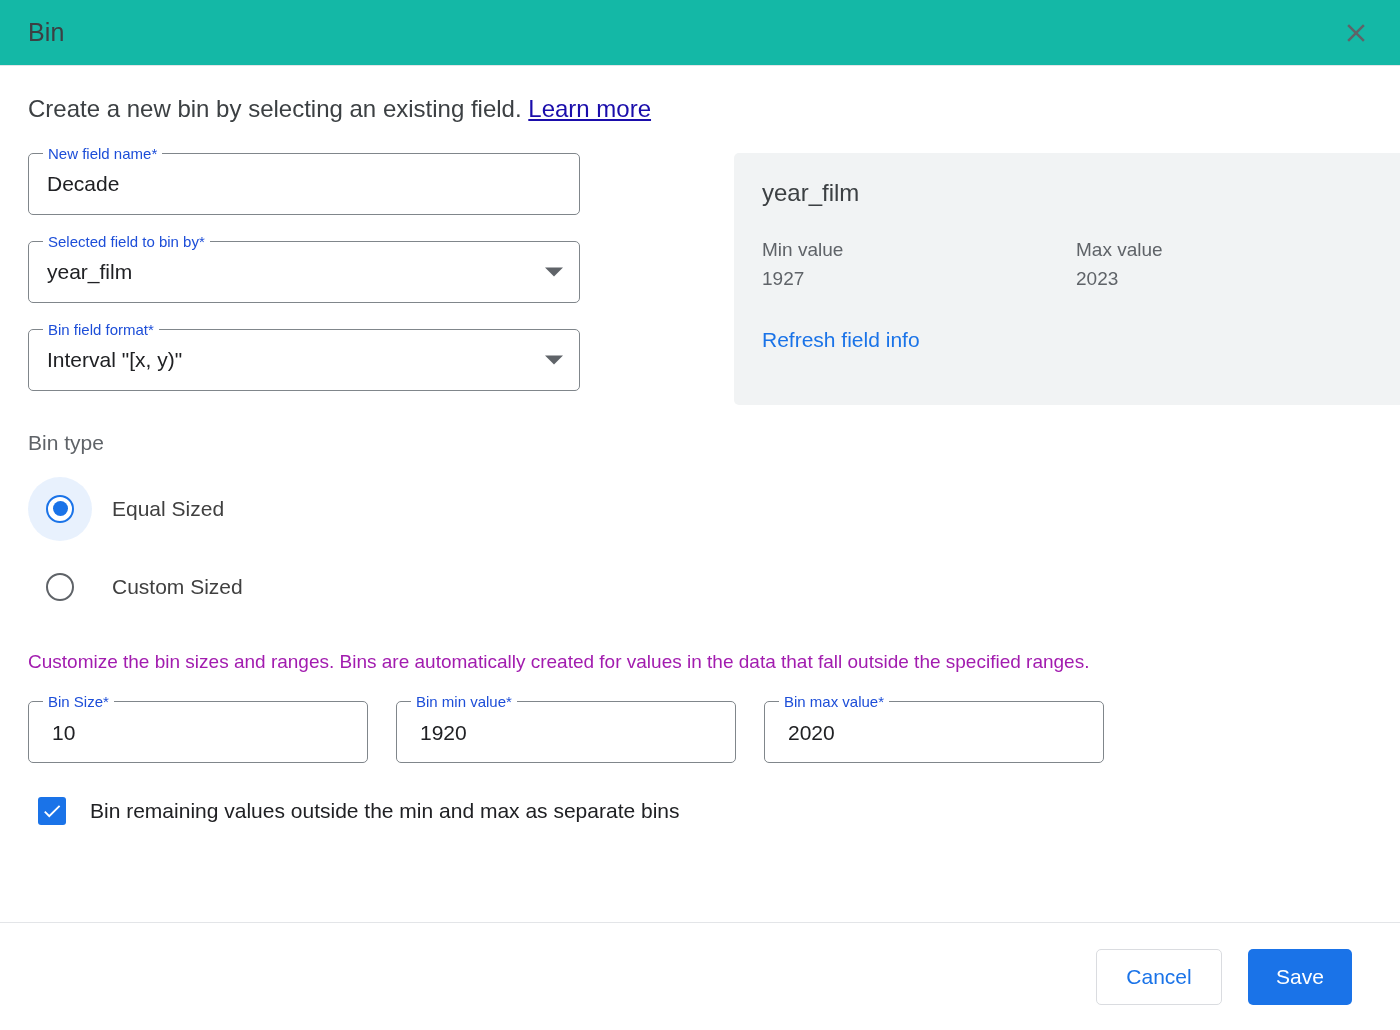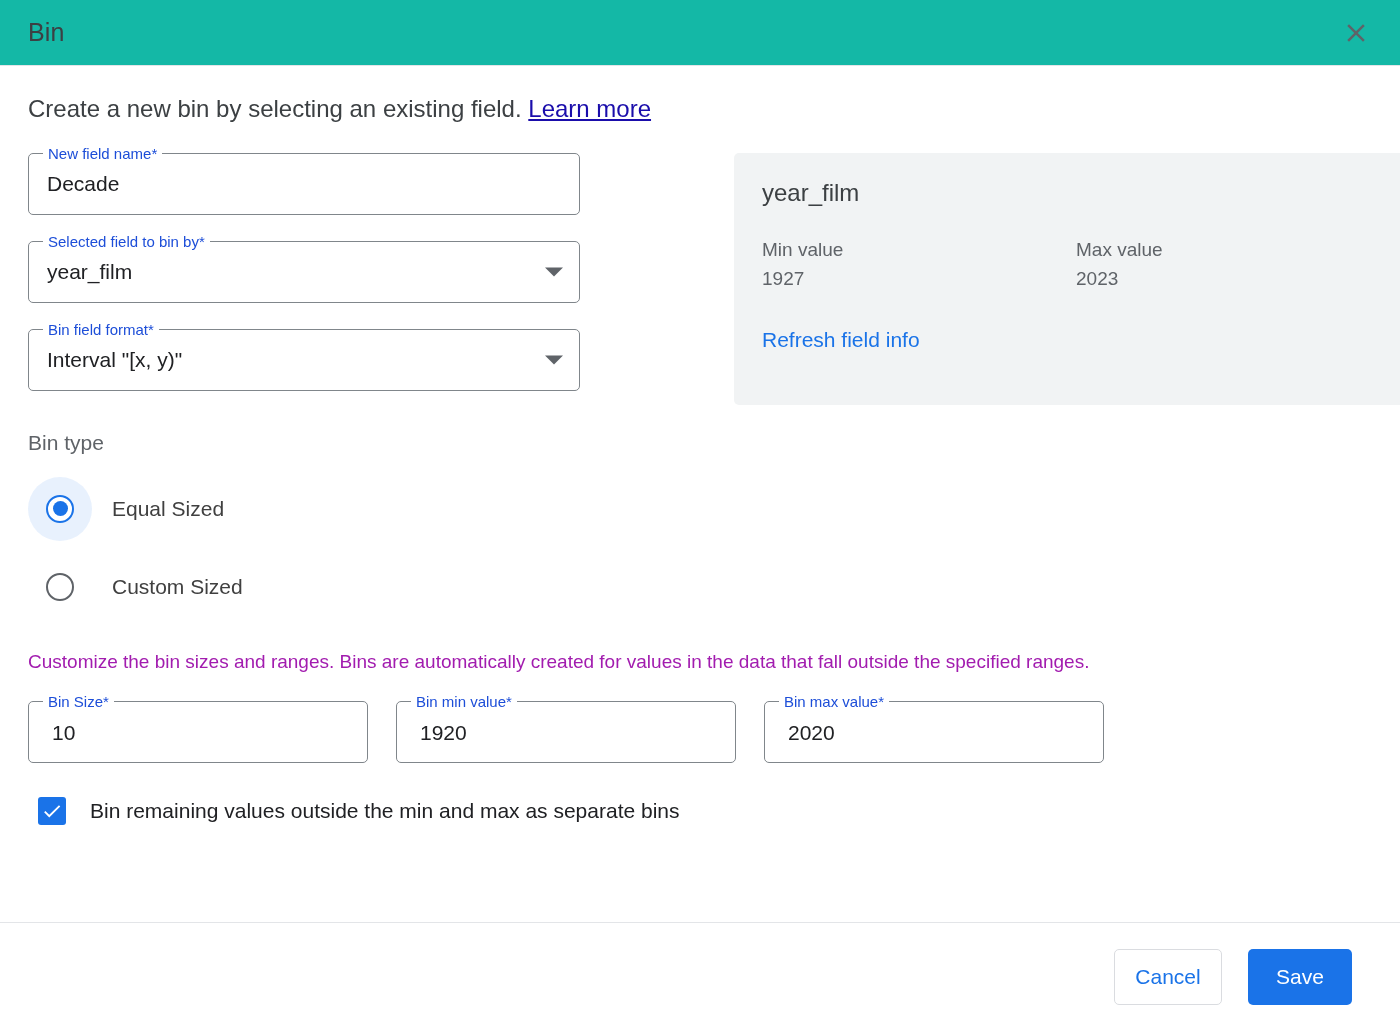--- a/index.html
+++ b/index.html
@@ -240,21 +240,21 @@
     border-radius: 5px;
     height: 56px;
     display: flex;
     align-items: center;
     justify-content: center;
     cursor: pointer;
     border: none;
     font-family: "Liberation Sans", sans-serif;
   }
   .btn-cancel {
-    width: 108px;
+    width: 126px;
     background: #fff;
     border: 1px solid #dadce0;
     color: #1a73e8;
   }
   .btn-save {
     width: 104px;
     background: #1a73e8;
     color: #fff;
   }
 </style>

